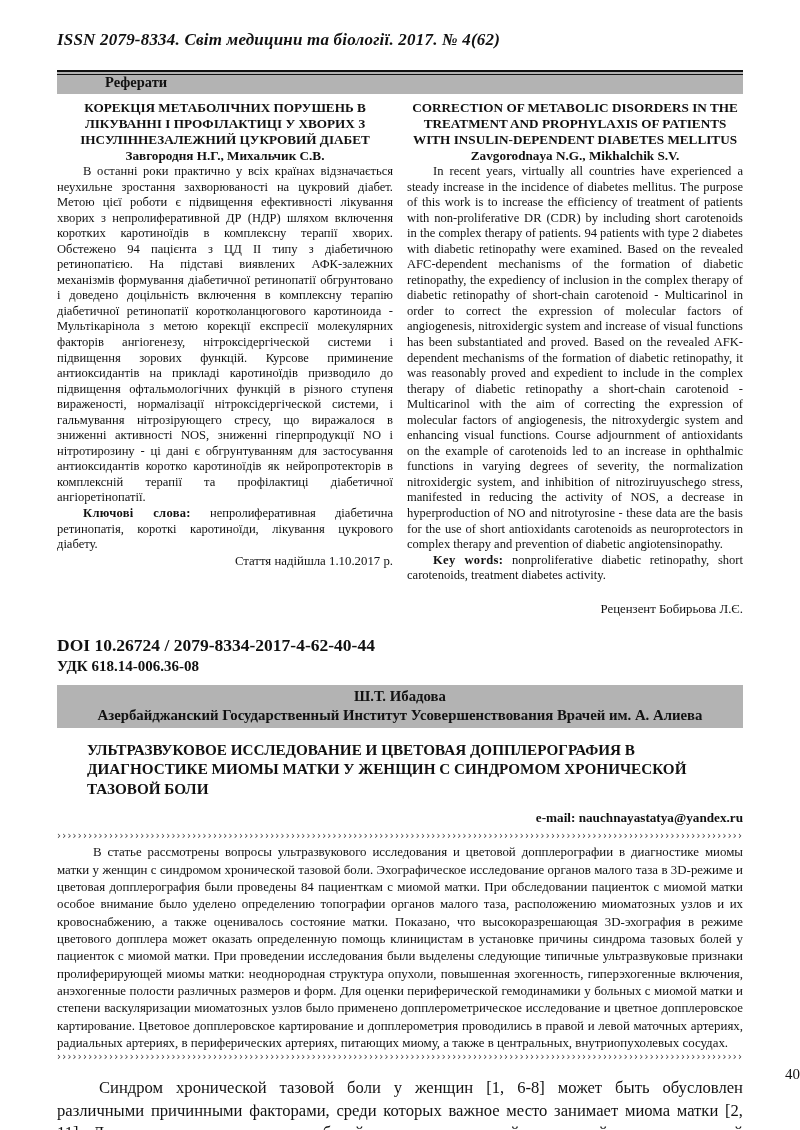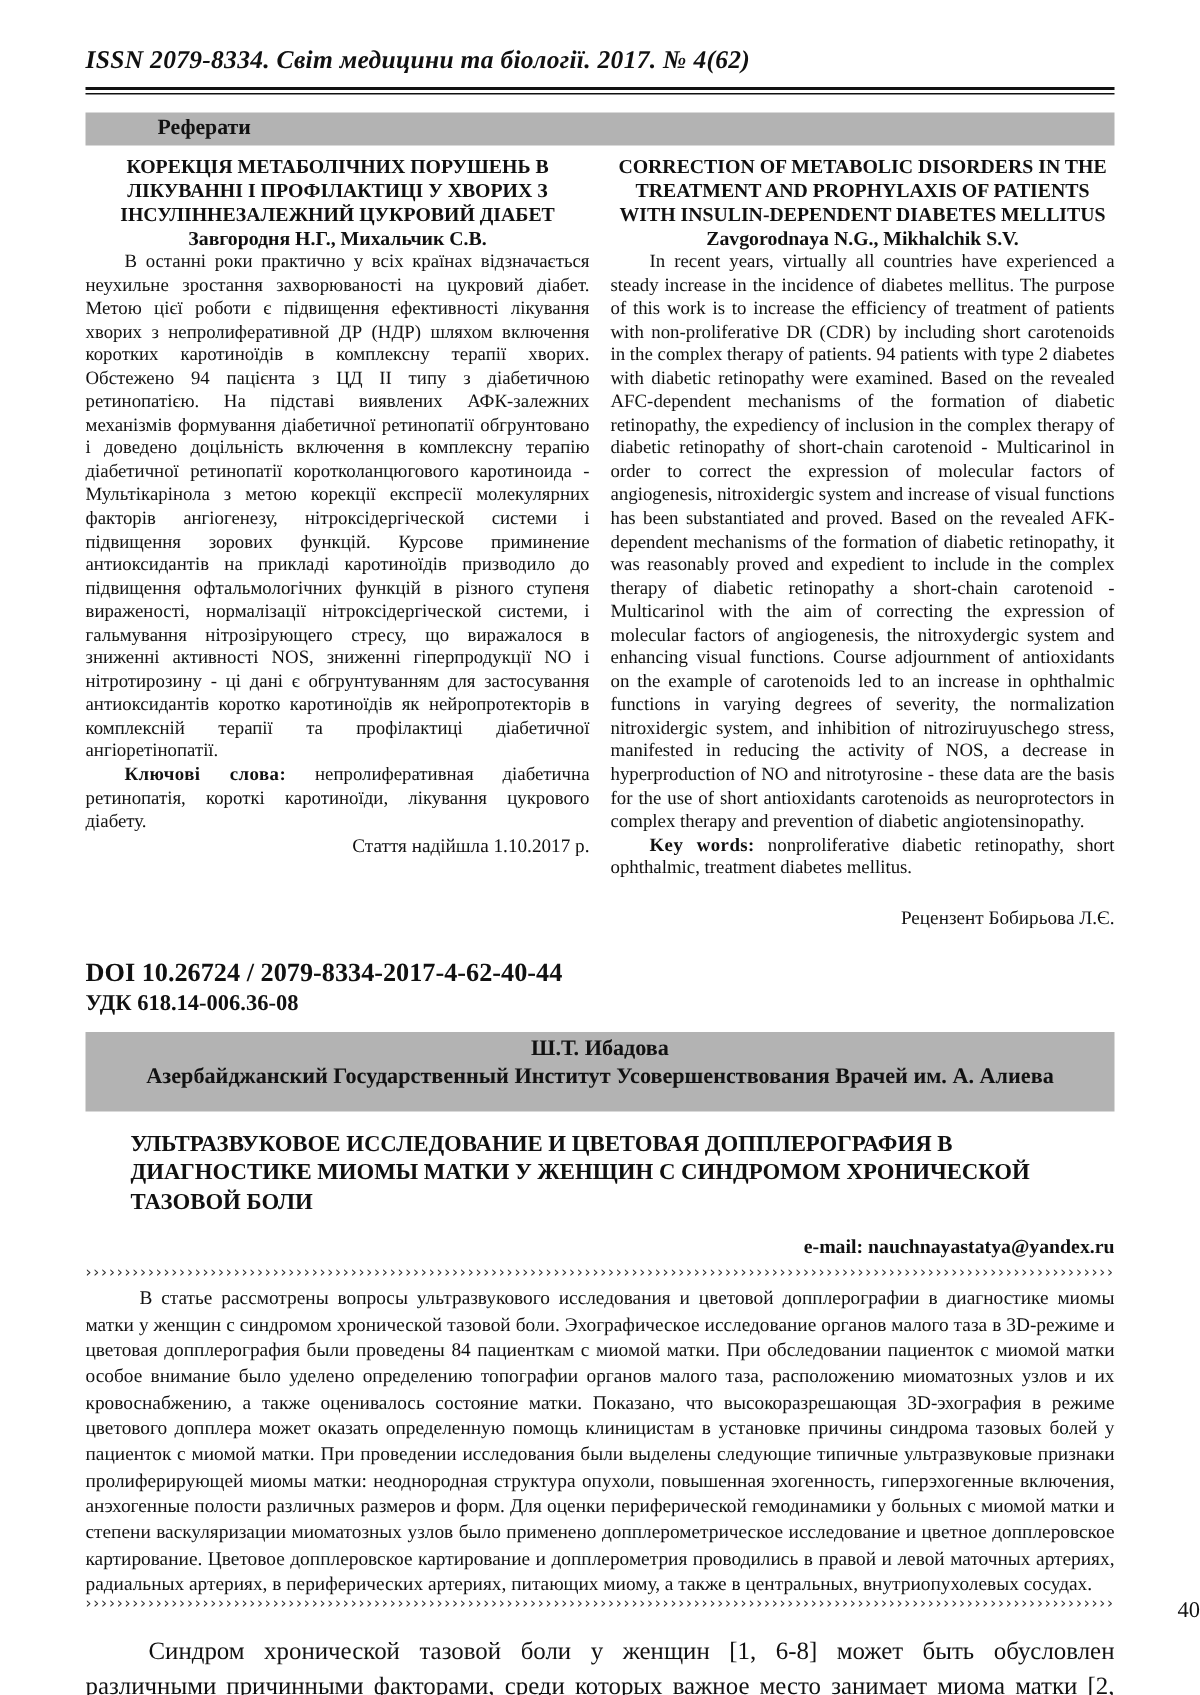--- a/index.html
+++ b/index.html
@@ -14,42 +14,42 @@
   .page {
     position: absolute; top: 0; left: 0;
     width: 800px; height: 1130px;
     padding: 30px 57px 0 57px;
   }
 
   
   .journal-line {
     font-size: 17px; font-weight: bold; font-style: italic;
     letter-spacing: 0.2px;
-    padding-bottom: 8px;
+    padding-bottom: 20px;
     border-bottom: 2px solid #111;
     position: relative;
   }
   .journal-line::after {
     content: ""; position: absolute; left: 0; right: 0; bottom: -5px;
     border-bottom: 1px solid #111;
   }
   .ref-line {
     margin-top: 12px;
     font-size: 12.3px;
     padding-bottom: 6px;
     border-bottom: 1px solid #555;
   }
 
   
   .band {
     background: #b3b3b3;
     font-weight: bold;
   }
   .referaty-band {
-    margin-top: 15px;
+    margin-top: 0;
     font-size: 14.5px;
     padding: 2px 0 3px 48px;
   }
 
   
   .cols {
     display: flex;
     gap: 14px;
     margin-top: 6px;
   }
@@ -82,21 +82,21 @@
 
   
   .doi-line { margin-top: 18px; font-size: 17.5px; font-weight: bold; }
   .udk-line { margin-top: 2px; font-size: 15px; font-weight: bold; }
 
   
   .author-band {
     margin-top: 10px;
     text-align: center;
     font-size: 14.8px; line-height: 19px;
-    padding: 2px 0 13px 0;
+    padding: 2px 0 3px 0;
   }
 
   
   .article-title {
     margin-top: 12px;
     text-align: left;
     font-weight: bold;
     font-size: 15.2px; line-height: 19.5px;
     padding: 0 30px;
   }
@@ -160,21 +160,21 @@
       <div class="abs-title">КОРЕКЦІЯ МЕТАБОЛІЧНИХ ПОРУШЕНЬ В ЛІКУВАННІ І ПРОФІЛАКТИЦІ У ХВОРИХ З ІНСУЛІННЕЗАЛЕЖНИЙ ЦУКРОВИЙ ДІАБЕТ</div>
       <div class="abs-authors">Завгородня Н.Г., Михальчик С.В.</div>
       <div class="abs-body">В останні роки практично у всіх країнах відзначається неухильне зростання захворюваності на цукровий діабет. Метою цієї роботи є підвищення ефективності лікування хворих з непролиферативной ДР (НДР) шляхом включення коротких каротиноїдів в комплексну терапії хворих. Обстежено 94 пацієнта з ЦД II типу з діабетичною ретинопатією. На підставі виявлених АФК-залежних механізмів формування діабетичної ретинопатії обгрунтовано і доведено доцільність включення в комплексну терапію діабетичної ретинопатії коротколанцюгового каротиноида - Мультікарінола з метою корекції експресії молекулярних факторів ангіогенезу, нітроксідергіческой системи і підвищення зорових функцій. Курсове приминение антиоксидантів на прикладі каротиноїдів призводило до підвищення офтальмологічних функцій в різного ступеня вираженості, нормалізації нітроксідергіческой системи, і гальмування нітрозірующего стресу, що виражалося в зниженні активності NOS, зниженні гіперпродукції NO і нітротирозину - ці дані є обгрунтуванням для застосування антиоксидантів коротко каротиноїдів як нейропротекторів в комплексній терапії та профілактиці діабетичної ангіоретінопатії.</div>
       <div class="abs-keywords"><b>Ключові слова:</b><span> непролиферативная діабетична ретинопатія, короткі каротиноїди, лікування цукрового діабету.</span></div>
       <div class="abs-note">Стаття надійшла 1.10.2017 р.</div>
     </div>
     <div class="col">
       <div class="abs-title">CORRECTION OF METABOLIC DISORDERS IN THE TREATMENT AND PROPHYLAXIS OF PATIENTS WITH INSULIN-DEPENDENT DIABETES MELLITUS</div>
       <div class="abs-authors">Zavgorodnaya N.G., Mikhalchik S.V.</div>
       <div class="abs-body">In recent years, virtually all countries have experienced a steady increase in the incidence of diabetes mellitus. The purpose of this work is to increase the efficiency of treatment of patients with non-proliferative DR (CDR) by including short carotenoids in the complex therapy of patients. 94 patients with type 2 diabetes with diabetic retinopathy were examined. Based on the revealed AFC-dependent mechanisms of the formation of diabetic retinopathy, the expediency of inclusion in the complex therapy of diabetic retinopathy of short-chain carotenoid - Multicarinol in order to correct the expression of molecular factors of angiogenesis, nitroxidergic system and increase of visual functions has been substantiated and proved. Based on the revealed AFK-dependent mechanisms of the formation of diabetic retinopathy, it was reasonably proved and expedient to include in the complex therapy of diabetic retinopathy a short-chain carotenoid - Multicarinol with the aim of correcting the expression of molecular factors of angiogenesis, the nitroxydergic system and enhancing visual functions. Course adjournment of antioxidants on the example of carotenoids led to an increase in ophthalmic functions in varying degrees of severity, the normalization nitroxidergic system, and inhibition of nitroziruyuschego stress, manifested in reducing the activity of NOS, a decrease in hyperproduction of NO and nitrotyrosine - these data are the basis for the use of short antioxidants carotenoids as neuroprotectors in complex therapy and prevention of diabetic angiotensinopathy.</div>
-      <div class="abs-keywords"><b>Key words:</b><span> nonproliferative diabetic retinopathy, short ophthalmic, treatment diabetes mellitus.</span></div>
+      <div class="abs-keywords"><b>Key words:</b><span> nonproliferative diabetic retinopathy, short carotenoids, treatment diabetes activity.</span></div>
       <div class="abs-note reviewer-note">Рецензент Бобирьова Л.Є.</div>
     </div>
   </div>
 
   <div class="doi-line">DOI 10.26724 / 2079-8334-2017-4-62-40-44</div>
   <div class="udk-line">УДК 618.14-006.36-08</div>
 
   <div class="band author-band" style="background: rgb(179, 179, 179);">
     <div>Ш.Т. Ибадова</div>
     <div>Азербайджанский Государственный Институт Усовершенствования Врачей им. А. Алиева</div>

